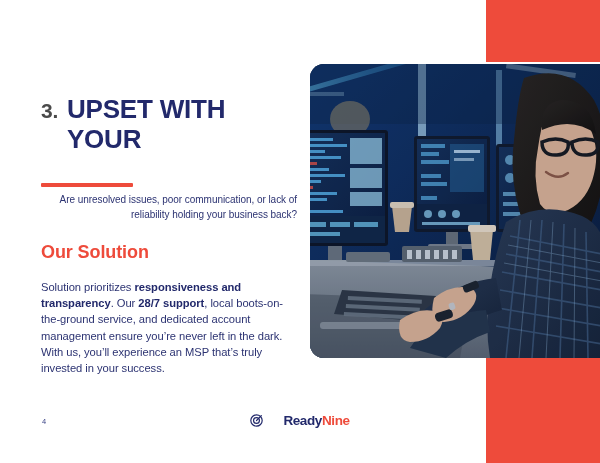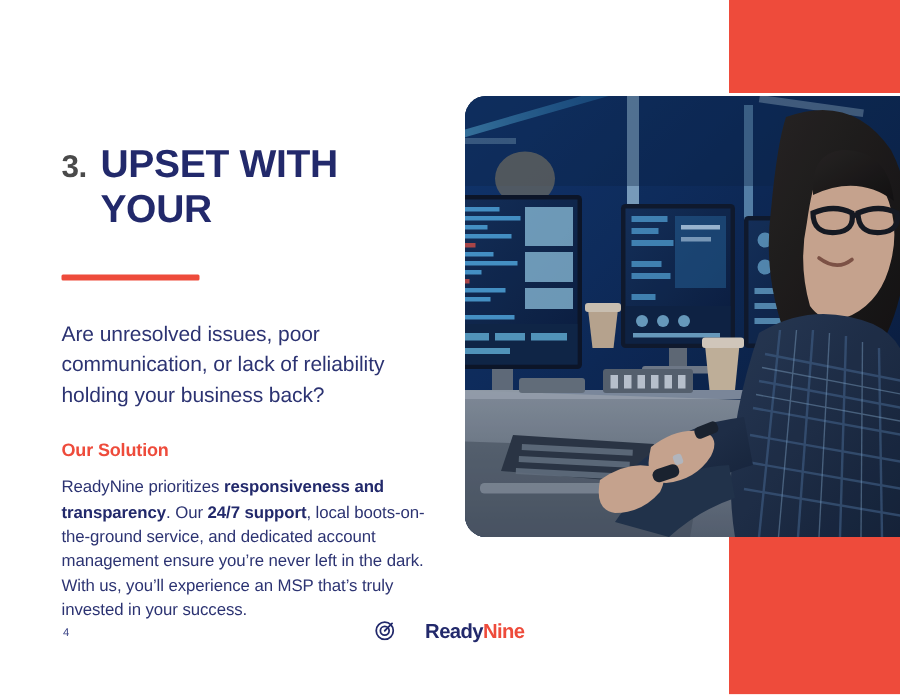--- a/index.html
+++ b/index.html
@@ -92,30 +92,31 @@
 
   .divider {
     margin-top: 12px;
     width: 92px;
     height: 4px;
     background: #ee4b3b;
     border-radius: 1px;
   }
 
   .lead {
-    margin-top: 25px;
-    font-size: 14px;
+    margin-top: 6px;
+    font-size: 10px;
     line-height: 1.45;
     color: #2c3372;
     letter-spacing: -0.05px;
+    text-align: right;
   }
 
   .sub-heading {
     margin-top: 20px;
-    font-size: 12px;
+    font-size: 18px;
     color: #ee4b3b;
     letter-spacing: -0.1px;
     line-height: 1.2;
   }
 
   .body-copy {
     margin-top: 9px;
     font-size: 11.2px;
     line-height: 1.46;
     color: #2c3372;
@@ -385,21 +386,21 @@
         <span>UPSET WITH YOUR</span>
       </h1>
     </div>
 
     <div class="divider"></div>
 
     <p class="lead">Are unresolved issues, poor communication, or lack of reliability holding your business back?</p>
 
     <h2 class="sub-heading">Our Solution</h2>
 
-    <p class="body-copy"><span>ReadyNine prioritizes </span><b>responsiveness and transparency</b><span>. Our </span><b>24/7 support</b><span>, local boots-on-the-ground service, and dedicated account management ensure you’re never left in the dark. With us, you’ll experience an MSP that’s truly invested in your success.</span></p>
+    <p class="body-copy"><span>Solution prioritizes </span><b>responsiveness and transparency</b><span>. Our </span><b>28/7 support</b><span>, local boots-on-the-ground service, and dedicated account management ensure you’re never left in the dark. With us, you’ll experience an MSP that’s truly invested in your success.</span></p>
   </div>
 
   <div class="page-number">4</div>
 
   <div class="logo">
     <svg class="logo-mark" viewBox="0 0 24 24">
       <circle cx="12" cy="12" r="10.5" fill="none" stroke="#22296b" stroke-width="2.2"></circle>
       <circle cx="12" cy="12" r="5.4" fill="none" stroke="#22296b" stroke-width="2.2"></circle>
       <path d="M12 12 L21 3" stroke="#22296b" stroke-width="2.2" stroke-linecap="round"></path>
     </svg>

